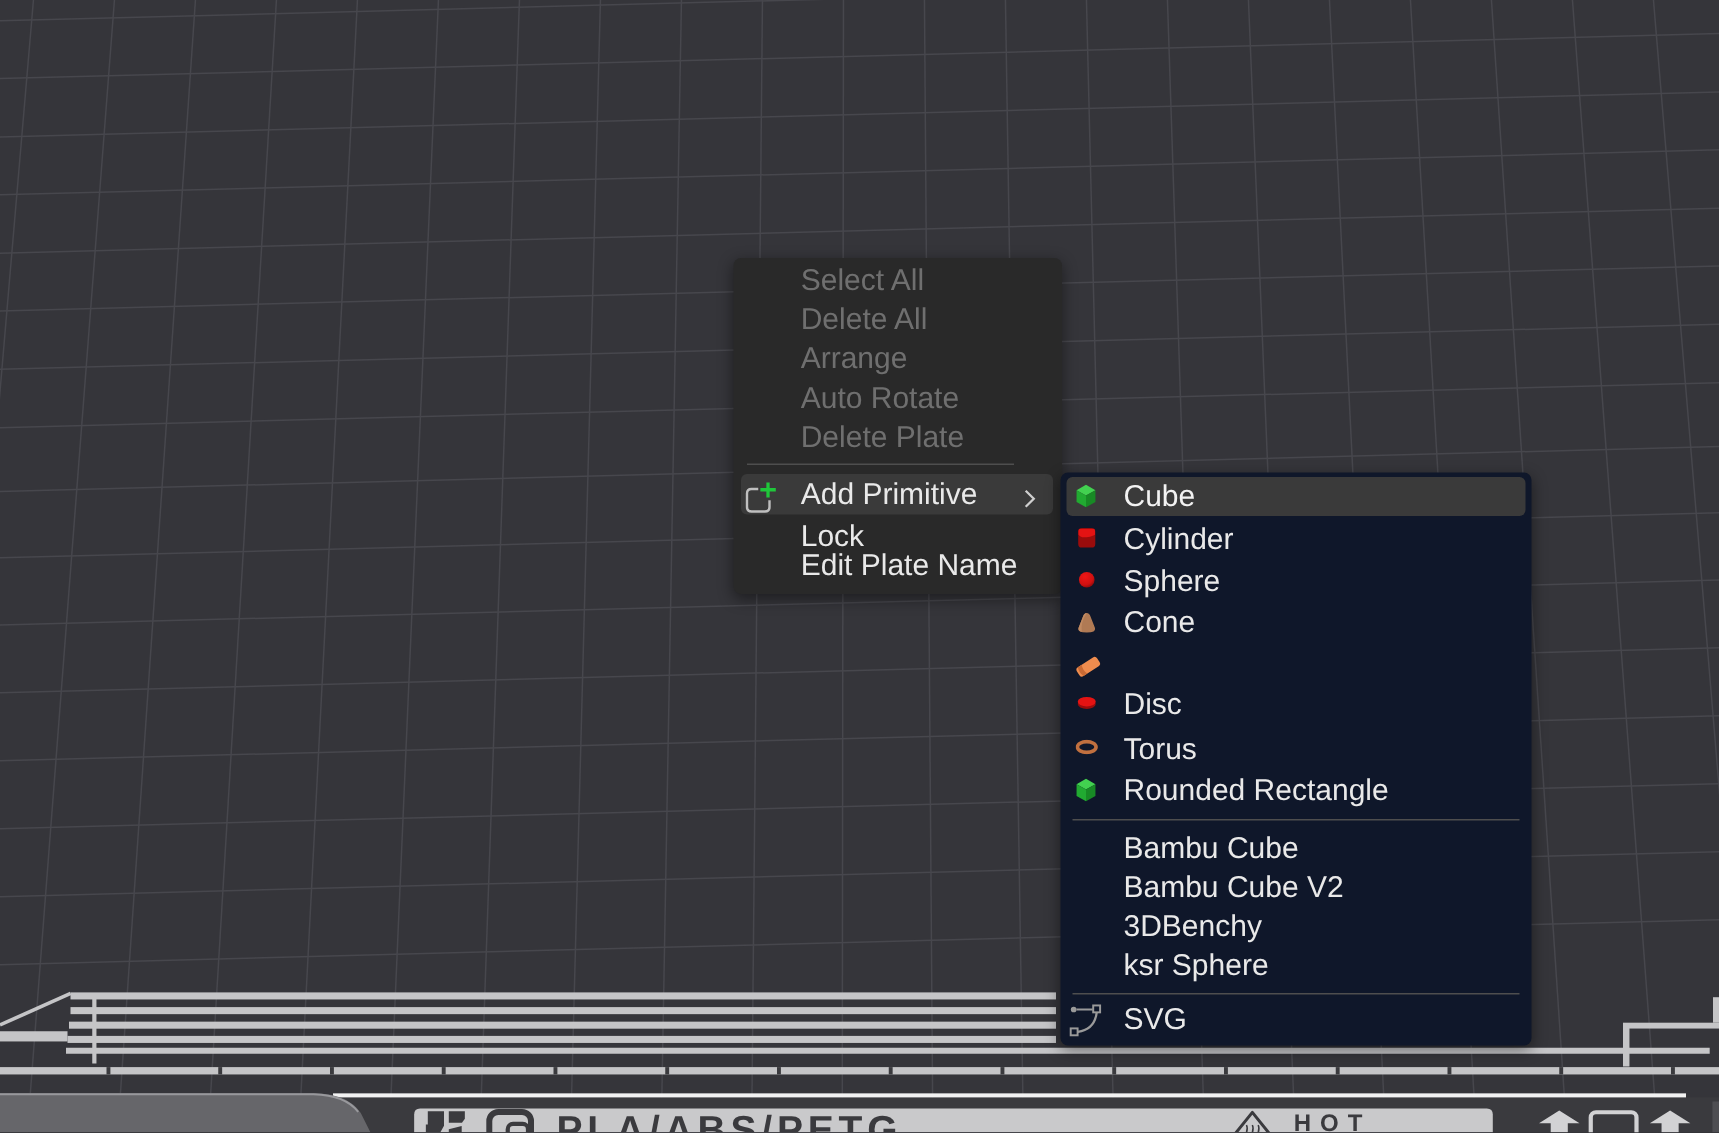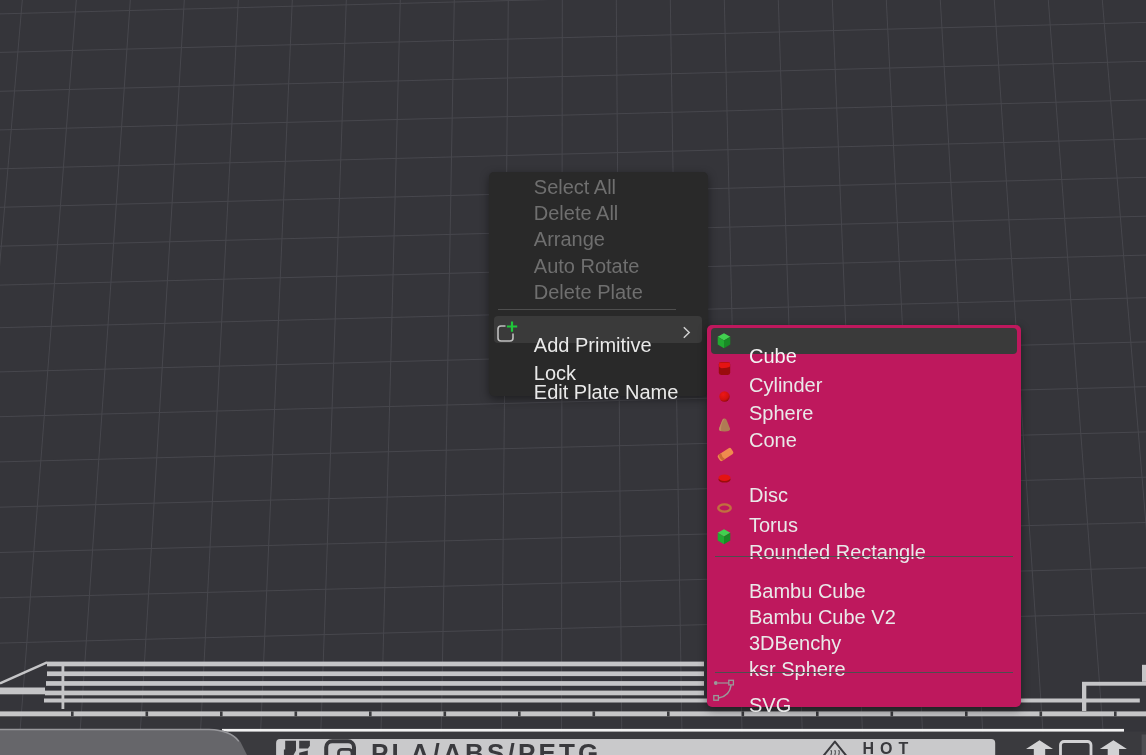--- a/index.html
+++ b/index.html
@@ -1,19 +1,19 @@
 <!DOCTYPE html>
 <html><head><meta charset="utf-8"><style>
 html,body{margin:0;padding:0;background:#35353a;}
 #page{position:relative;width:1146px;height:755px;overflow:hidden;background:#35353a;font-family:"Liberation Sans",sans-serif;}
 #scene{position:absolute;left:0;top:0;}
 .menu{position:absolute;background:#292929;border-radius:5px;box-shadow:0 3px 10px rgba(0,0,0,0.45);}
 .mi{position:absolute;font-size:20px;line-height:26px;height:26px;white-space:nowrap;}
 .dis{color:#6f6f6f;}
-.en{color:#e9e9e9;margin-top:15px;}
+.en{color:#e9e9e9;}
 .sep{position:absolute;height:1px;background:#4e4e4e;}
 .hl{position:absolute;background:#3a3a3a;border-radius:4px;}
 .ic{position:absolute;}
 </style></head>
 <body>
 <div id="page">
 <svg id="scene" width="1146" height="755" viewBox="0 0 1146 755">
   <g stroke="#47474d" stroke-width="1">
 <line x1="22.3" y1="0" x2="-42.2" y2="755"></line>
 <line x1="76.3" y1="0" x2="18.2" y2="755"></line>
@@ -128,21 +128,21 @@
     <path d="M17,0.6 L17,10.7 M11.9,5.5 L22.2,5.5" stroke="#1fc73a" stroke-width="2.2" fill="none"></path>
   </svg>
   <div class="mi en" style="left:45px;top:145.2px;">Add Primitive</div>
   <svg class="ic" style="left:193px;top:153.5px;" width="9" height="13" viewBox="0 0 9 13">
         <path d="M1.8,1.2 L7.2,6.5 L1.8,11.8" fill="none" stroke="#cfcfcf" stroke-width="1.5"></path>
       </svg>
   <div class="mi en" style="left:45px;top:172.4px;">Lock</div>
   <div class="mi en" style="left:45px;top:192px;">Edit Plate Name</div>
 </div>
 
-<div class="menu" style="left:706.5px;top:325px;width:314.8px;height:381.6px;background:#be185d;">
+<div class="menu" style="left:706.5px;top:315px;width:314.8px;height:381.6px;background:#0f172a;">
   <div class="hl" style="left:4.2px;top:3.4px;width:306.2px;height:25.3px;background:#3a3a3a;"></div>
   <div class="mi en" style="left:42.5px;top:3px;color:#f2f2f2;">Cube</div>
   <div class="mi en" style="left:42.5px;top:31.6px;">Cylinder</div>
   <div class="mi en" style="left:42.5px;top:59.7px;">Sphere</div>
   <div class="mi en" style="left:42.5px;top:87.3px;">Cone</div>
   <div class="mi en" style="left:42.5px;top:142.2px;">Disc</div>
   <div class="mi en" style="left:42.5px;top:171.5px;">Torus</div>
   <div class="mi en" style="left:42.5px;top:199.2px;">Rounded Rectangle</div>
   <div class="sep" style="left:8.1px;top:230.7px;width:298.4px;"></div>
   <div class="mi en" style="left:42.5px;top:237.7px;">Bambu Cube</div>

